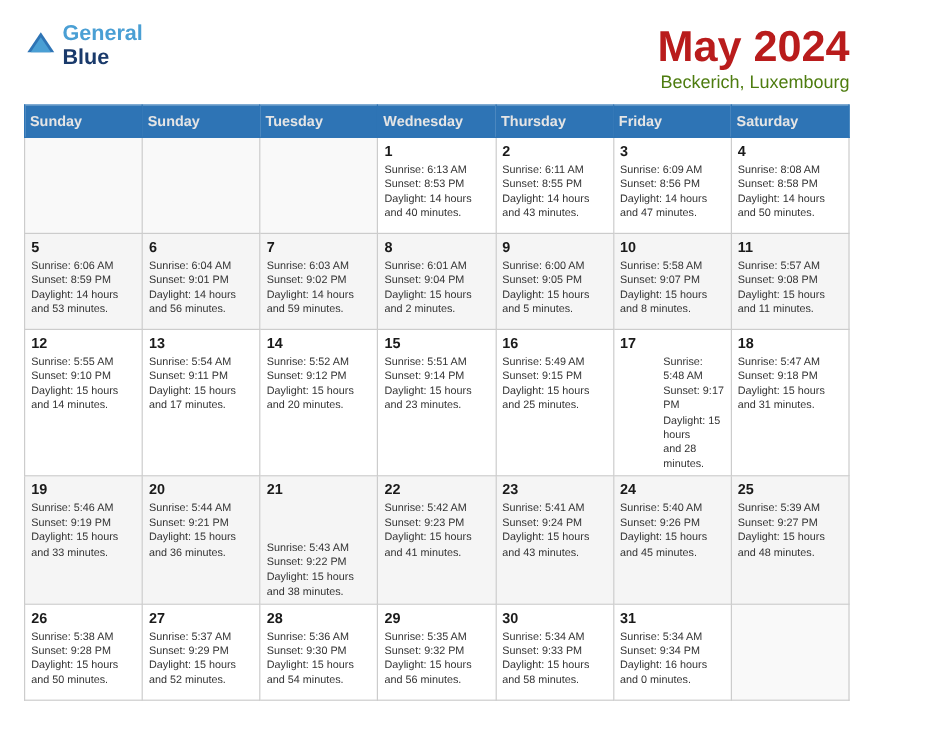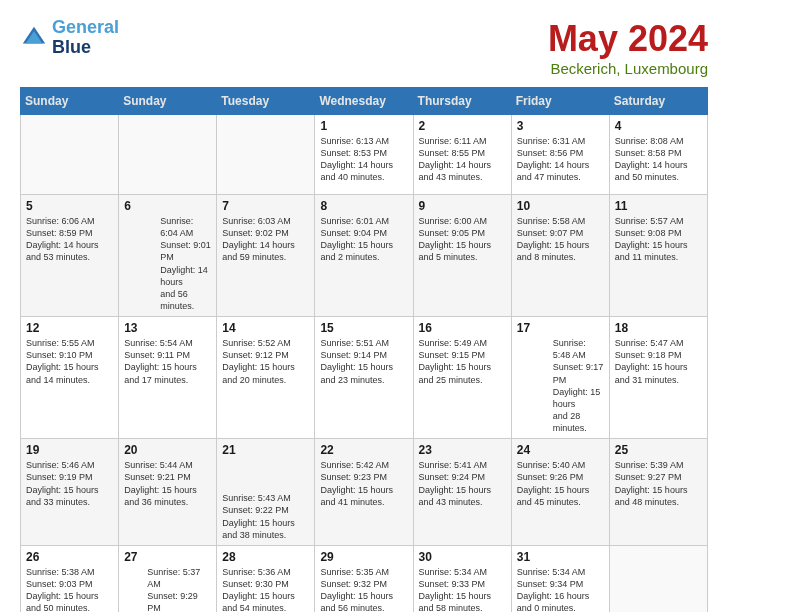--- a/index.html
+++ b/index.html
@@ -138,21 +138,21 @@
           </td>
           <td>
             <span class="day-num">2</span>
             <div class="day-info" style="white-space: pre-line;">Sunrise: 6:11 AM
 Sunset: 8:55 PM
 Daylight: 14 hours
 and 43 minutes.</div>
           </td>
           <td>
             <span class="day-num">3</span>
-            <div class="day-info" style="white-space: pre-line;">Sunrise: 6:31 AM
+            <div class="day-info" style="white-space: pre-line;">Sunrise: 6:09 AM
 Sunset: 8:56 PM
 Daylight: 14 hours
 and 47 minutes.</div>
           </td>
           <td>
             <span class="day-num">4</span>
             <div class="day-info" style="white-space: pre-line;">Sunrise: 8:08 AM
 Sunset: 8:58 PM
 Daylight: 14 hours
 and 50 minutes.</div>
@@ -161,21 +161,21 @@
         <tr>
           <td>
             <span class="day-num">5</span>
             <div class="day-info" style="white-space: pre-line;">Sunrise: 6:06 AM
 Sunset: 8:59 PM
 Daylight: 14 hours
 and 53 minutes.</div>
           </td>
           <td>
             <span class="day-num">6</span>
-            <div class="day-info" style="white-space: pre-line; margin-left: 36px;">Sunrise: 6:04 AM
+            <div class="day-info" style="white-space: pre-line;">Sunrise: 6:04 AM
 Sunset: 9:01 PM
 Daylight: 14 hours
 and 56 minutes.</div>
           </td>
           <td>
             <span class="day-num">7</span>
             <div class="day-info" style="white-space: pre-line;">Sunrise: 6:03 AM
 Sunset: 9:02 PM
 Daylight: 14 hours
 and 59 minutes.</div>
@@ -308,27 +308,27 @@
             <div class="day-info" style="white-space: pre-line;">Sunrise: 5:39 AM
 Sunset: 9:27 PM
 Daylight: 15 hours
 and 48 minutes.</div>
           </td>
         </tr>
         <tr>
           <td>
             <span class="day-num">26</span>
             <div class="day-info" style="white-space: pre-line;">Sunrise: 5:38 AM
-Sunset: 9:03 PM
+Sunset: 9:28 PM
 Daylight: 15 hours
 and 50 minutes.</div>
           </td>
           <td>
             <span class="day-num">27</span>
-            <div class="day-info" style="white-space: pre-line; margin-left: 23px;">Sunrise: 5:37 AM
+            <div class="day-info" style="white-space: pre-line;">Sunrise: 5:37 AM
 Sunset: 9:29 PM
 Daylight: 15 hours
 and 52 minutes.</div>
           </td>
           <td>
             <span class="day-num">28</span>
             <div class="day-info" style="white-space: pre-line;">Sunrise: 5:36 AM
 Sunset: 9:30 PM
 Daylight: 15 hours
 and 54 minutes.</div>

